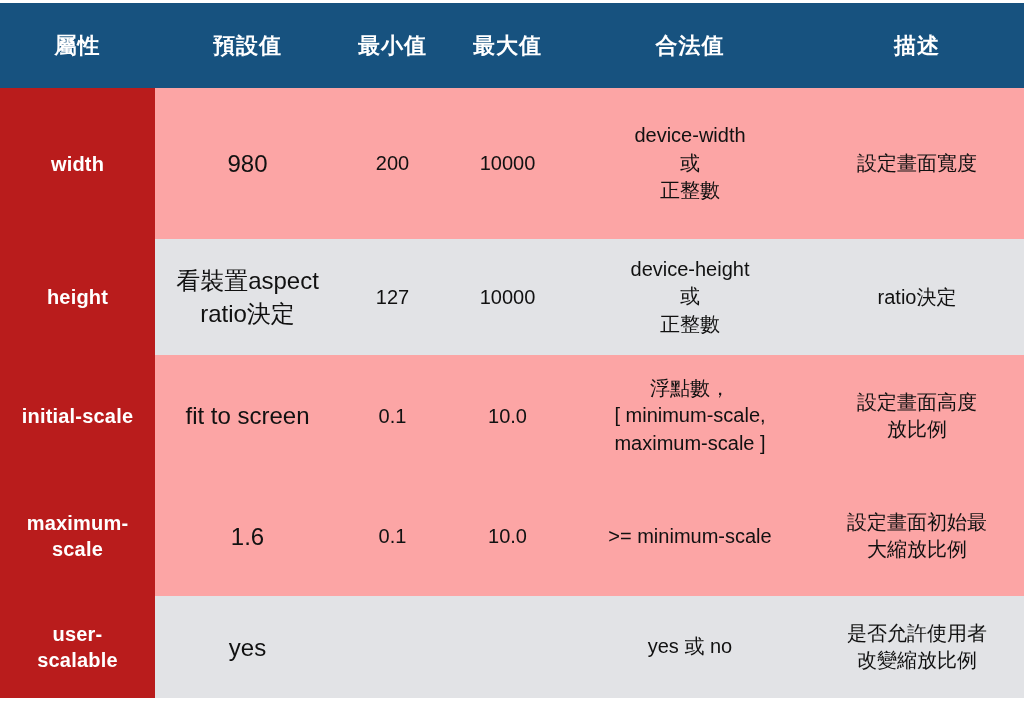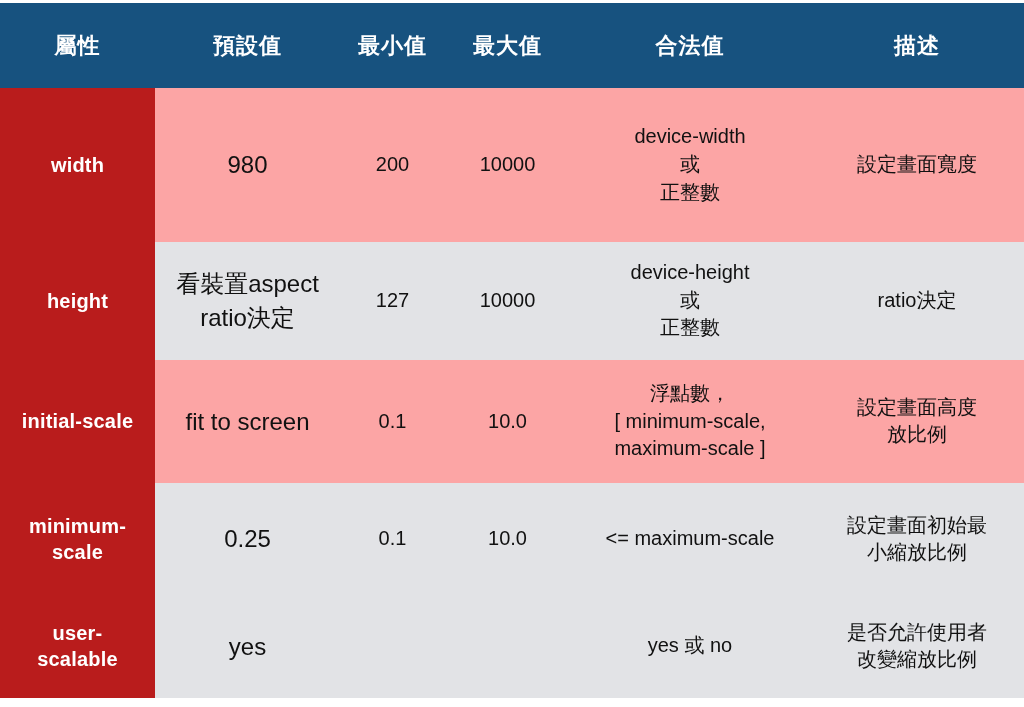--- a/index.html
+++ b/index.html
@@ -183,39 +183,39 @@
           <span class="cell-line">浮點數，</span>
           <span class="cell-line">[ minimum-scale,</span>
           <span class="cell-line">maximum-scale ]</span>
         </td>
         <td class="desc-cell">
           <span class="cell-line">設定畫面高度</span>
           <span class="cell-line">放比例</span>
         </td>
       </tr>
 
-      <tr class="r3 alt">
-        <td class="attr-cell">
-          <span class="cell-line">minimum-</span>
+
+      <tr class="r4">
+        <td class="attr-cell">
+          <span class="cell-line">maximum-</span>
           <span class="cell-line">scale</span>
         </td>
         <td class="default-cell">
-          <span class="cell-line">0.25</span>
+          <span class="cell-line">1.6</span>
         </td>
         <td class="num-cell">0.1</td>
         <td class="num-cell">10.0</td>
         <td class="legal-cell">
-          <span class="cell-line">&lt;= maximum-scale</span>
+          <span class="cell-line">&gt;= minimum-scale</span>
         </td>
         <td class="desc-cell">
           <span class="cell-line">設定畫面初始最</span>
-          <span class="cell-line">小縮放比例</span>
-        </td>
-      </tr>
-
+          <span class="cell-line">大縮放比例</span>
+        </td>
+      </tr>
 
       <tr class="r5 alt">
         <td class="attr-cell">
           <span class="cell-line">user-</span>
           <span class="cell-line">scalable</span>
         </td>
         <td class="default-cell">
           <span class="cell-line">yes</span>
         </td>
         <td class="num-cell"></td>

